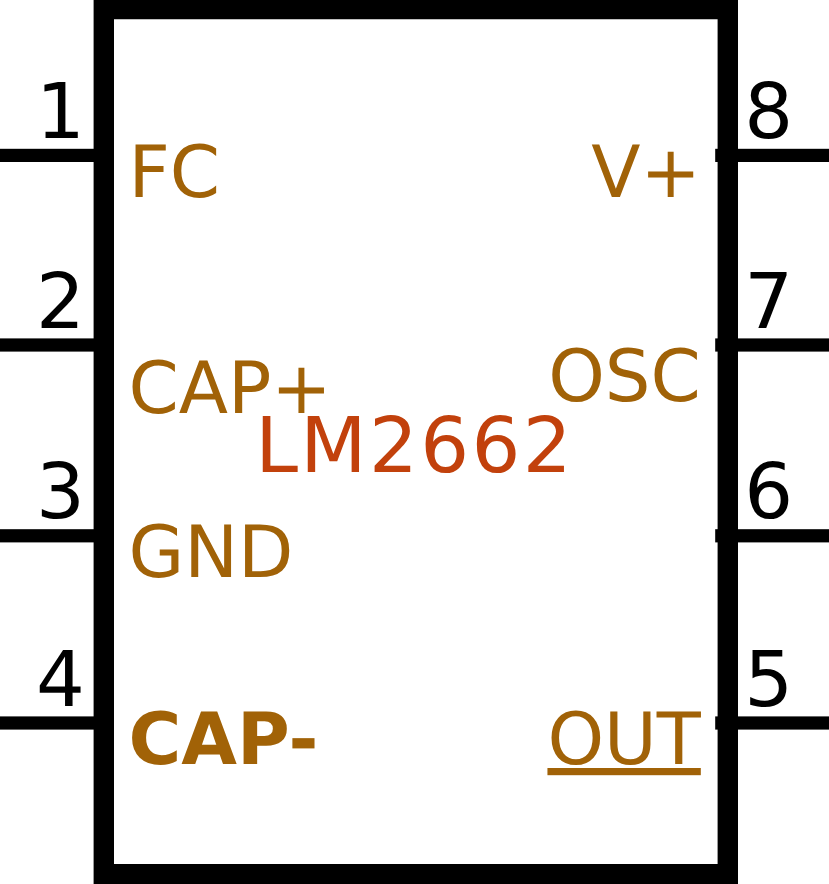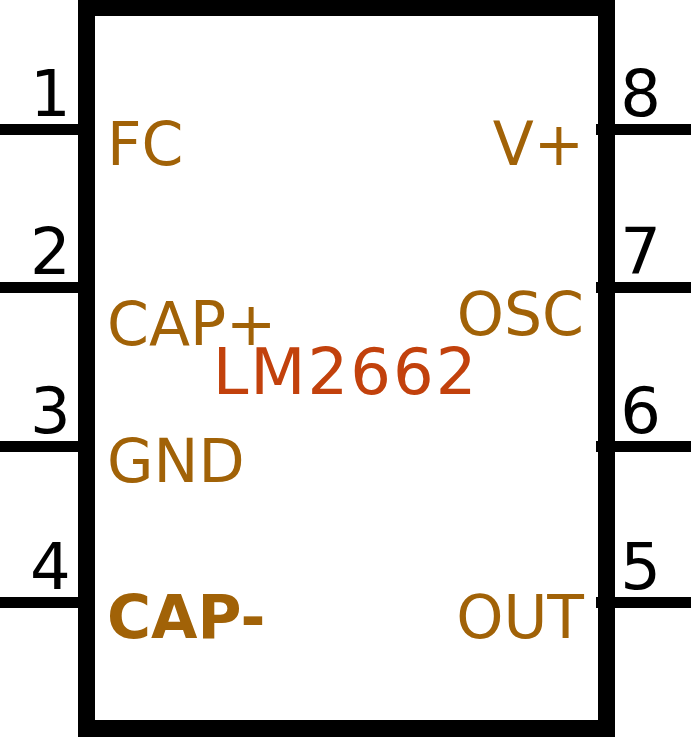--- a/index.html
+++ b/index.html
@@ -106,15 +106,15 @@
 
   <div class="pin-lead right" style="top:282px;"></div>
   <div class="pin-number right" style="top:220px;">7</div>
   <div class="pin-name right" style="top:284px;">OSC</div>
 
   <div class="pin-lead right" style="top:441px;"></div>
   <div class="pin-number right" style="top:379px;">6</div>
 
   <div class="pin-lead right" style="top:597px;"></div>
   <div class="pin-number right" style="top:535px;">5</div>
-  <div class="pin-name right" style="top:587px;">OUT</div>
+  <div class="pin-name right" style="top:587px;text-decoration:underline;">OUT</div>
 
 </div>
 
 </body></html>

